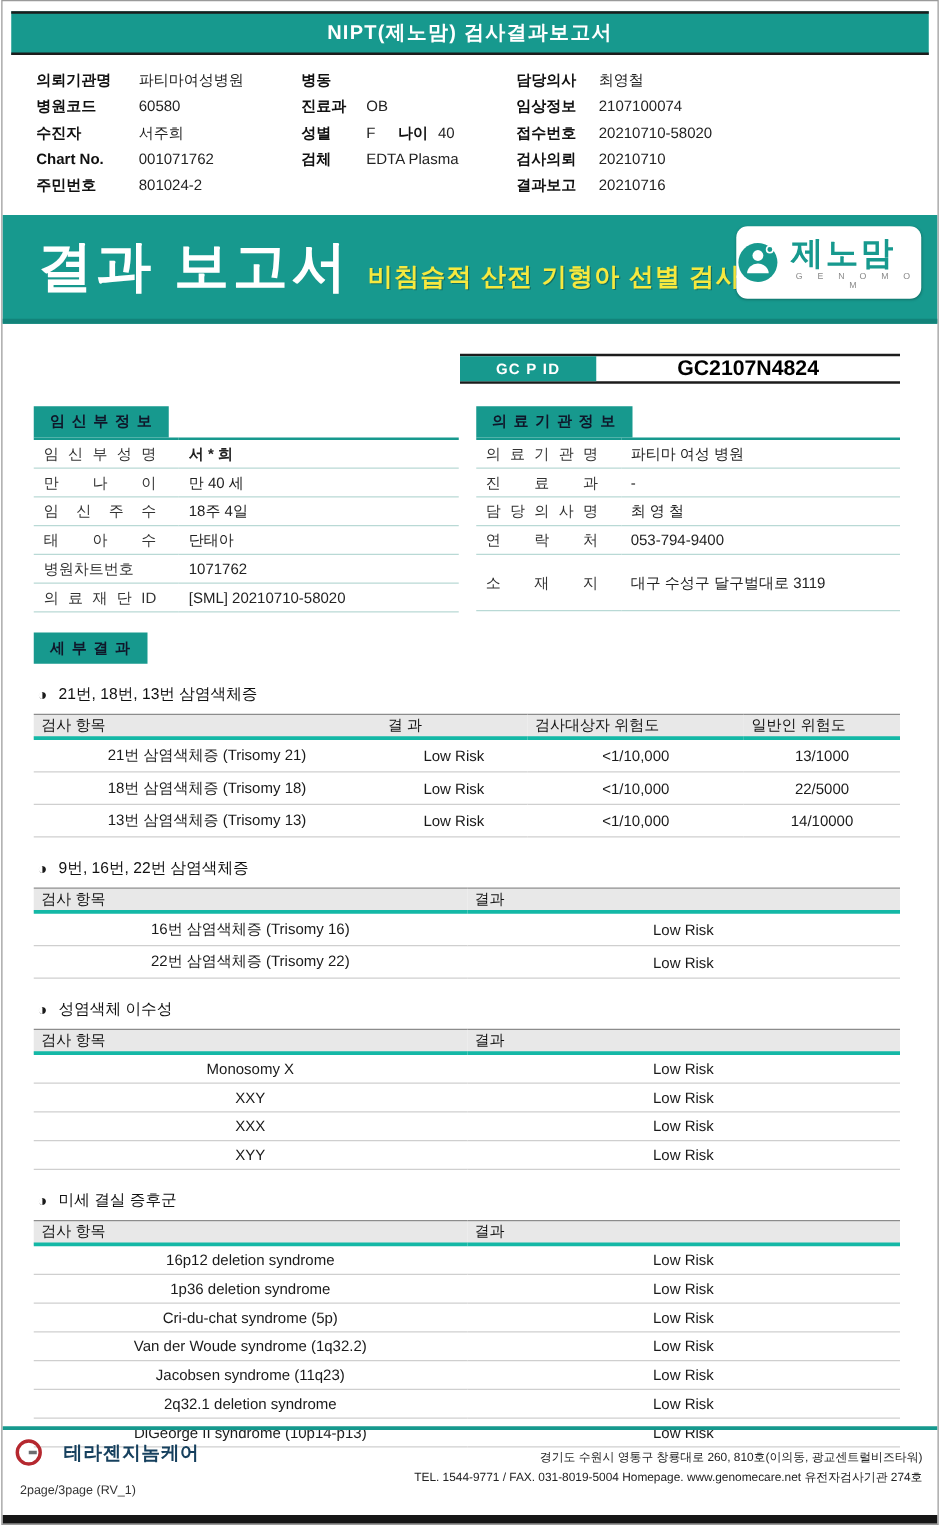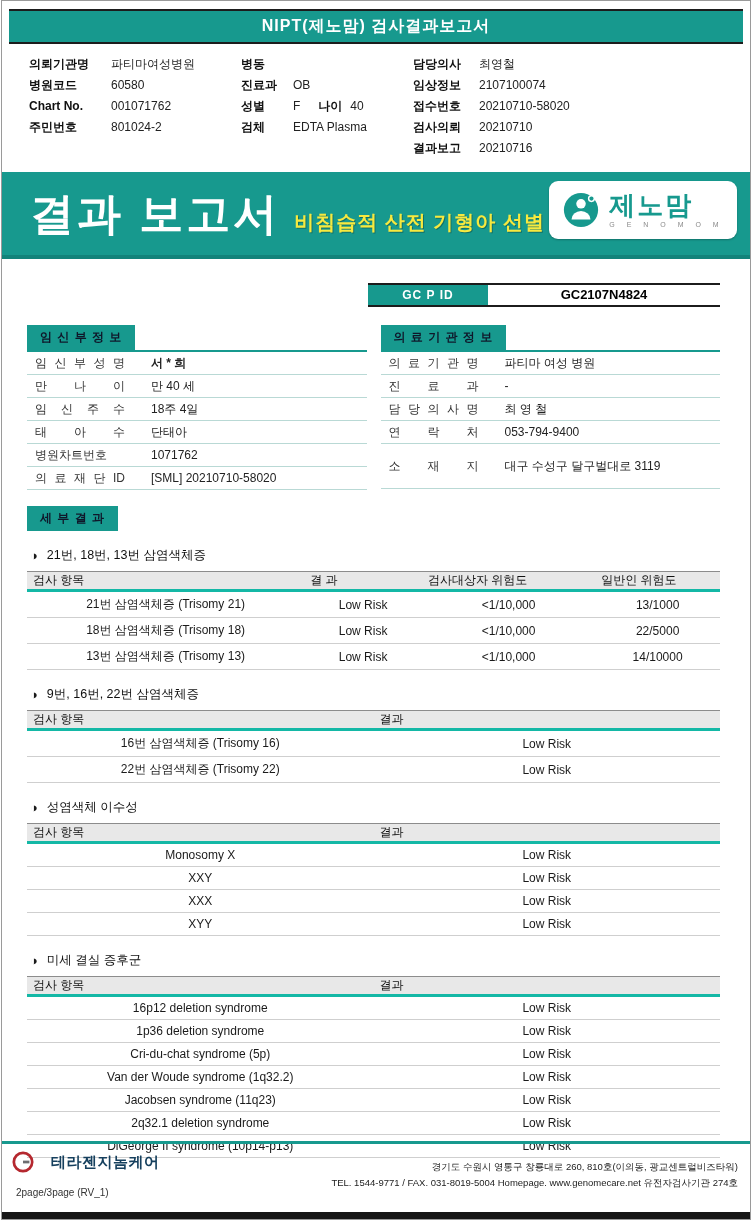--- a/index.html
+++ b/index.html
@@ -71,21 +71,21 @@
     font-weight:bold;
     font-size:20px;
     margin-left:14px;
     letter-spacing:1px;
     text-shadow:1px 1px 0 rgba(0,0,0,.28);
   }
   .logo-box{
     position:absolute;
     right:13px;
     top:9px;
-    width:188px;
+    width:148px;
     height:58px;
     background:#fff;
     border-radius:9px;
     display:flex;
     align-items:center;
     justify-content:center;
     gap:9px;
     box-shadow:0 1px 2px rgba(0,0,0,.25);
   }
   .logo-kr{color:var(--accent);font-weight:800;font-size:26px;letter-spacing:2px;line-height:1;}
@@ -93,33 +93,33 @@
   
   .gcp-row{
     display:flex;
     width:352px;
     margin:24px 30px 0 auto;
     border-top:2px solid var(--dark);
     border-bottom:2px solid var(--dark);
     height:24px;
   }
   .gcp-label{
-    width:120px;
+    width:109px;
     background:var(--accent);
     color:#fff;
     font-weight:bold;
     font-size:12px;
     text-align:center;
     line-height:20px;
     letter-spacing:1px;
   }
   .gcp-value{
     flex:1;
     font-weight:bold;
-    font-size:13px;
+    font-size:17px;
     text-align:center;
     line-height:20px;
     color:#000;
   }
   
   .content{padding:18px 30px 0 25px;}
   .chip{
     display:inline-block;
     background:var(--accent);
     color:#0f172a;
@@ -214,20 +214,24 @@
 
   <div class="info-grid">
     <div class="icol c1">
       <div class="irow">
           <span class="ilabel">의뢰기관명</span>
           <span class="ival">파티마여성병원</span>
         </div>
       <div class="irow">
           <span class="ilabel">병원코드</span>
           <span class="ival">60580</span>
+        </div>
+      <div class="irow">
+          <span class="ilabel">수진자</span>
+          <span class="ival">서주희</span>
         </div>
       <div class="irow">
           <span class="ilabel">Chart No.</span>
           <span class="ival">001071762</span>
         </div>
       <div class="irow">
           <span class="ilabel">주민번호</span>
           <span class="ival">801024-2</span>
         </div>
     </div>

